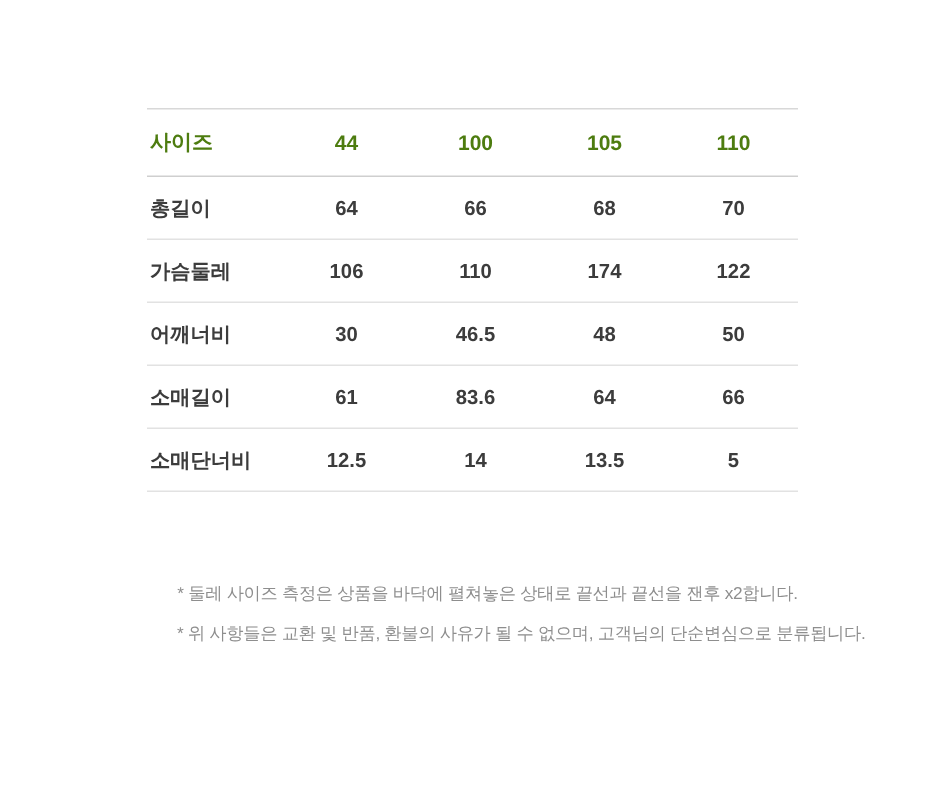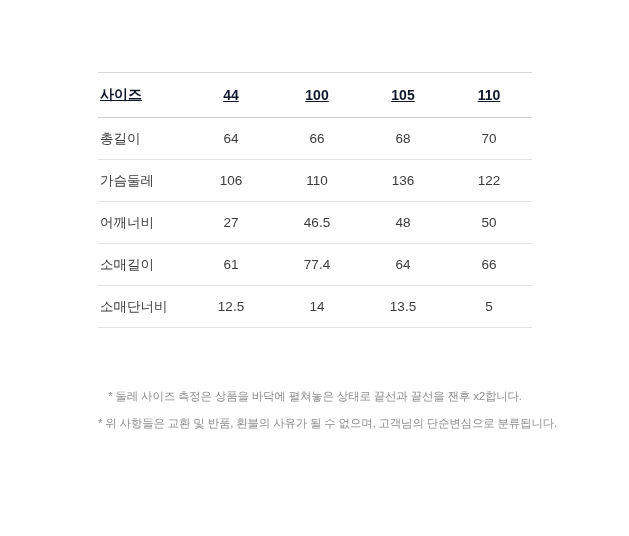--- a/index.html
+++ b/index.html
@@ -30,41 +30,40 @@
     border-collapse: collapse;
     width: 434px;
     table-layout: fixed;
   }
   table.size-table th,
   table.size-table td {
     border-bottom: 1px solid #e2e2e2;
     padding: 0;
     height: 41px;
     font-size: 13.5px;
-    font-weight: normal;
+    font-weight: bold;
     color: #3c3c3c;
     text-align: center;
     vertical-align: middle;
   }
   table.size-table thead th {
     font-weight: bold;
     font-size: 14px;
-    color: #0f172a;
+    color: #4d7c0f;
     height: 44px;
     border-bottom: 1px solid #cfcfcf;
     border-top: 1px solid #d8d8d8;
-    text-decoration: underline;
   }
   table.size-table thead th.rowhead,
   table.size-table tbody th.rowhead {
     text-align: left;
     padding-left: 2px;
   }
   table.size-table tbody th.rowhead {
-    font-weight: normal;
+    font-weight: bold;
     font-size: 13.5px;
     color: #3c3c3c;
   }
   table.size-table col.c0 { width: 90px; }
   table.size-table col.c1 { width: 86px; }
   table.size-table col.c2 { width: 86px; }
   table.size-table col.c3 { width: 86px; }
   table.size-table col.c4 { width: 86px; }
 
   .notes {
@@ -74,20 +73,21 @@
     width: 434px;
   }
   .note-line {
     font-size: 11.5px;
     color: #8e8e8e;
     text-align: center;
     line-height: 1.1;
     padding: 7.5px 0;
     letter-spacing: -0.2px;
     white-space: nowrap;
+    margin-left: 20px;
   }
 </style>
 </head>
 <body>
 
 <div class="page">
 
   <div class="size-table-wrap">
     <table class="size-table">
       <colgroup>
@@ -111,34 +111,34 @@
           <th class="rowhead">총길이</th>
           <td>64</td>
           <td>66</td>
           <td>68</td>
           <td>70</td>
         </tr>
         <tr>
           <th class="rowhead">가슴둘레</th>
           <td>106</td>
           <td>110</td>
-          <td>136</td>
+          <td>174</td>
           <td>122</td>
         </tr>
         <tr>
           <th class="rowhead">어깨너비</th>
-          <td>27</td>
+          <td>30</td>
           <td>46.5</td>
           <td>48</td>
           <td>50</td>
         </tr>
         <tr>
           <th class="rowhead">소매길이</th>
           <td>61</td>
-          <td>77.4</td>
+          <td>83.6</td>
           <td>64</td>
           <td>66</td>
         </tr>
         <tr>
           <th class="rowhead">소매단너비</th>
           <td>12.5</td>
           <td>14</td>
           <td>13.5</td>
           <td>5</td>
         </tr>

